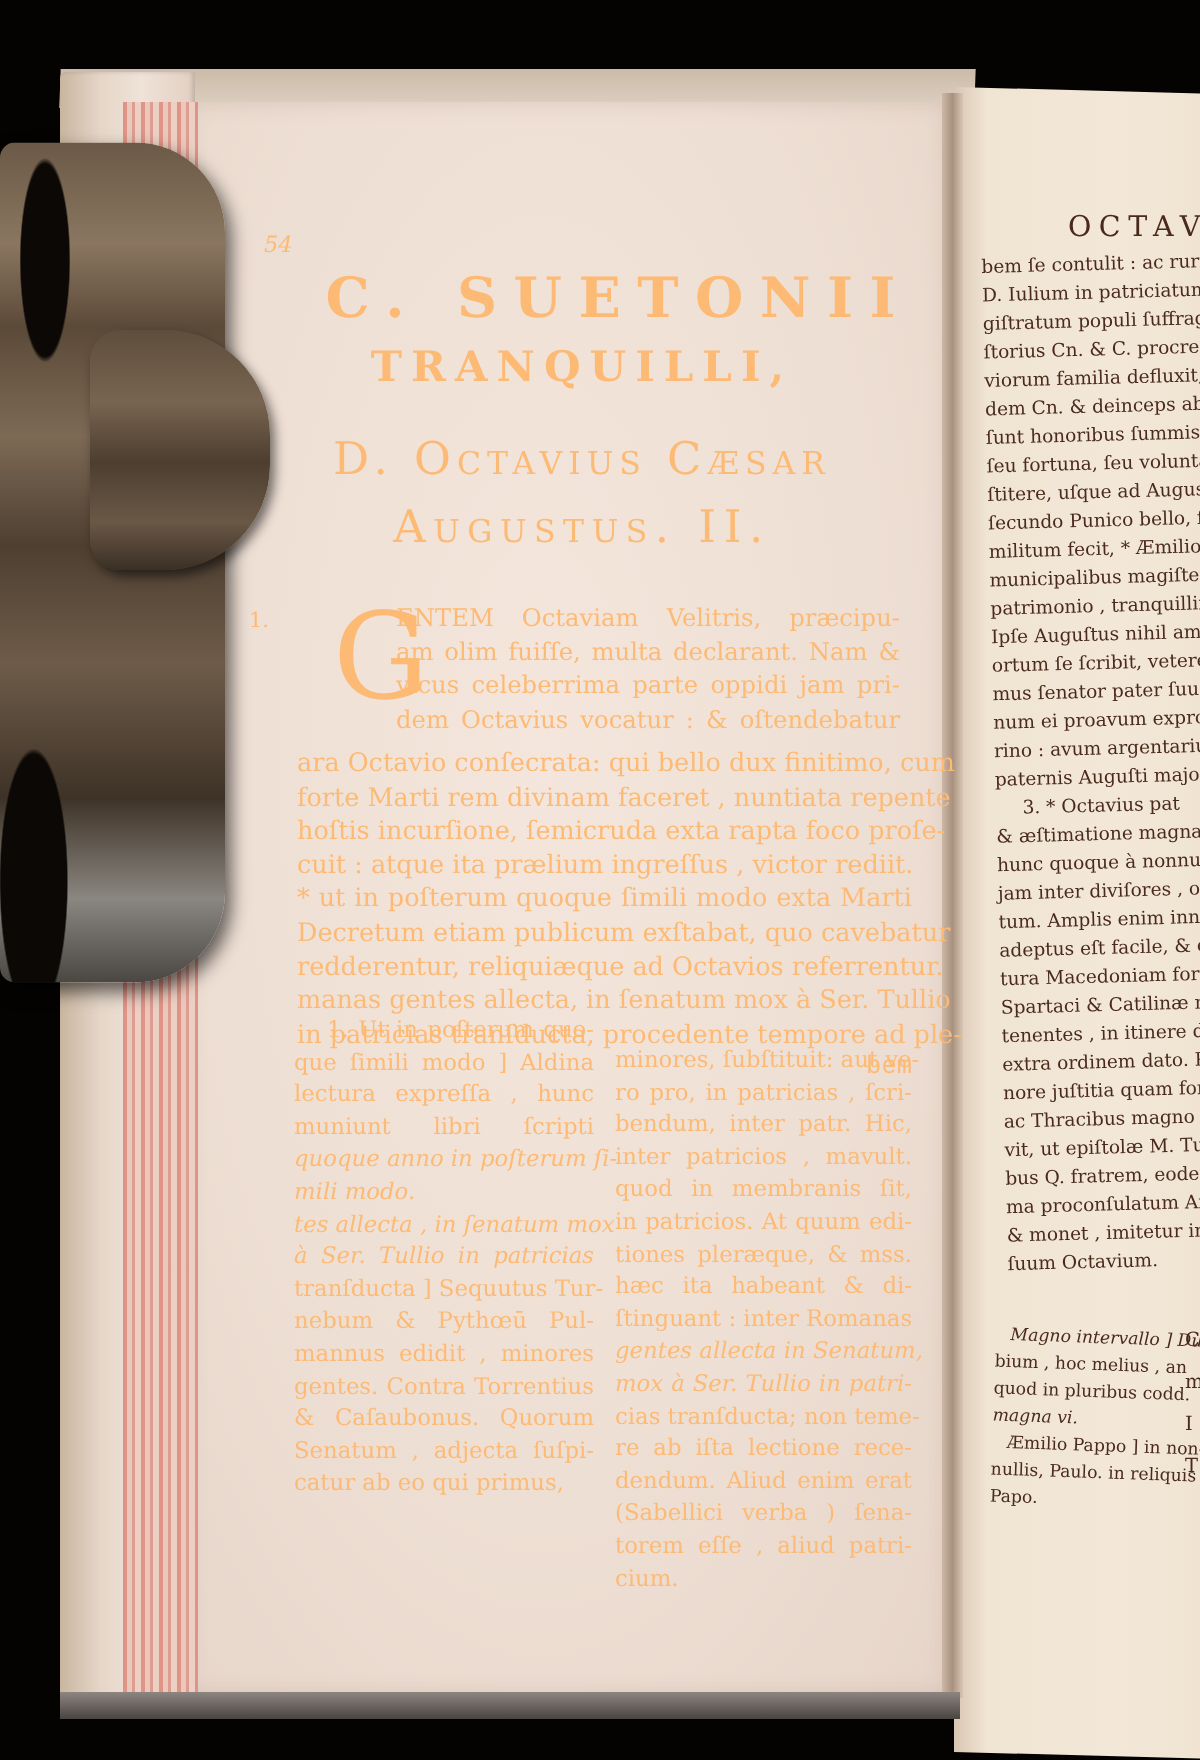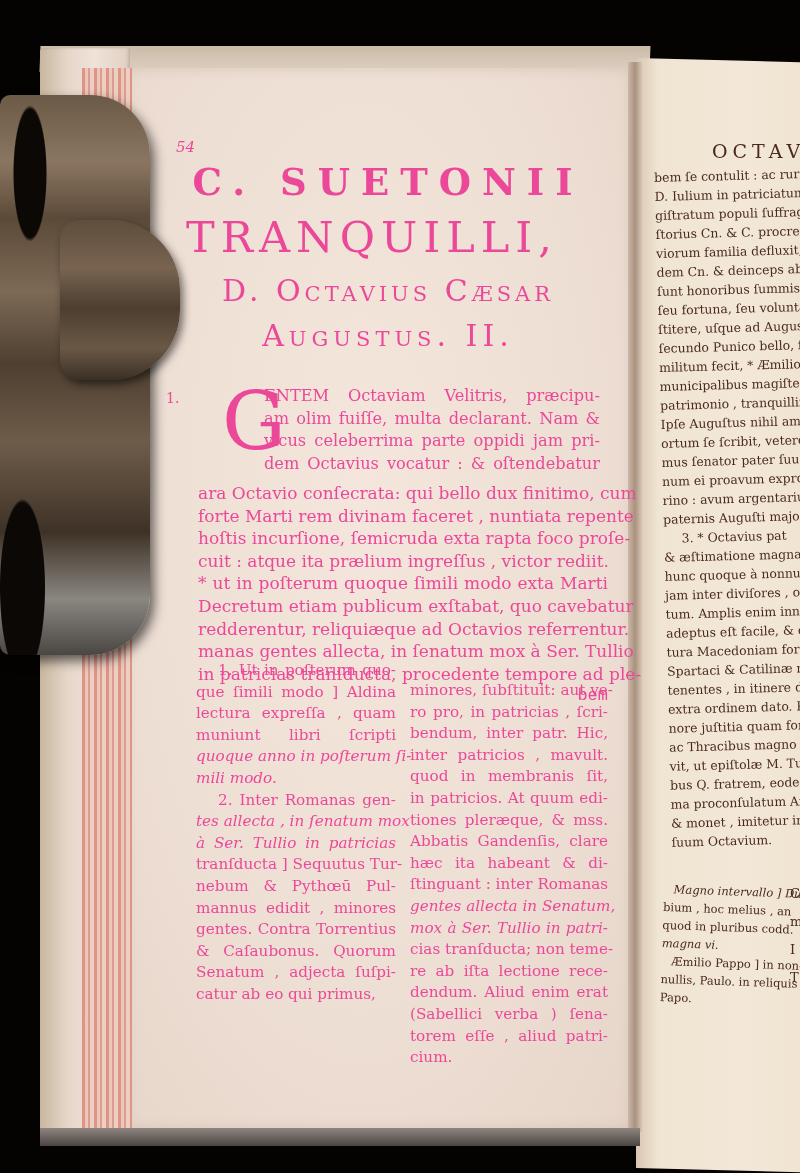--- a/index.html
+++ b/index.html
@@ -65,31 +65,31 @@
     box-shadow: 4px 6px 12px rgba(0,0,0,0.6);
   }
   .clasp-knuckle {
     left: 60px; top: 220px; width: 120px; height: 160px;
     border-radius: 20px 70px 70px 20px;
     background: linear-gradient(180deg, #5f4e3d 0%, #786450 30%, #4d3e30 55%, #6a5846 80%, #3a2f25 100%);
     box-shadow: 3px 4px 8px rgba(0,0,0,0.55);
   }
 
   
-  .ink { color: #ec4899; }
+  .ink { color: #fdba74; margin-top: 16px; }
   .page-number {
     left: 176px; top: 138px; font-size: 15px; font-style: italic;
   }
   .title-1 {
-    left: 168px; top: 160px; width: 440px; text-align: center;
+    left: 168px; top: 160px; width: 440px; text-align: right;
     font-size: 37px; letter-spacing: 11px; font-weight: bold;
   }
   .title-2 {
-    left: 152px; top: 212px; width: 440px; text-align: center;
-    font-size: 43px; letter-spacing: 6px; font-weight: normal;
+    left: 168px; top: 212px; width: 440px; text-align: center;
+    font-size: 28px; letter-spacing: 6px; font-weight: bold;
   }
   .title-3 {
     left: 168px; top: 273px; width: 440px; text-align: center;
     font-size: 30px; letter-spacing: 4px; font-variant: small-caps;
   }
   .title-4 {
     left: 168px; top: 318px; width: 440px; text-align: center;
     font-size: 30px; letter-spacing: 5px; font-variant: small-caps;
   }
   .drop-cap {
@@ -176,45 +176,43 @@
   <span class="line">Decretum etiam publicum exſtabat, quo cavebatur</span>
   <span class="line">redderentur, reliquiæque ad Octavios referrentur.</span>
   <span class="line">manas gentes allecta, in ſenatum mox à Ser. Tullio</span>
   <span class="line">in patricias tranſducta, procedente tempore ad ple-</span>
   <span class="line right">bem</span>
 </div>
 
 <div class="abs ink notes-col notes-left">
   <span class="line indent">1. Ut in poſterum quo-</span>
   <span class="line">que ſimili modo ] Aldina</span>
-  <span class="line">lectura expreſſa , quam</span>
+  <span class="line">lectura expreſſa , hunc</span>
   <span class="line">muniunt libri ſcripti</span>
   <span class="line it">quoque anno in poſterum ſi-</span>
   <span class="line it last">mili modo.</span>
-  <span class="line indent">2. Inter Romanas gen-</span>
   <span class="line it">tes allecta , in ſenatum mox</span>
   <span class="line it">à Ser. Tullio in patricias</span>
   <span class="line">tranſducta ] Sequutus Tur-</span>
   <span class="line">nebum &amp; Pythœū Pul-</span>
   <span class="line">mannus edidit , minores</span>
   <span class="line">gentes. Contra Torrentius</span>
   <span class="line">&amp; Caſaubonus. Quorum</span>
   <span class="line">Senatum , adjecta ſuſpi-</span>
   <span class="line last">catur ab eo qui primus,</span>
 </div>
 
 <div class="abs ink notes-col notes-right">
   <span class="line">minores, ſubſtituit: aut ve-</span>
   <span class="line">ro pro, in patricias , ſcri-</span>
   <span class="line">bendum, inter patr. Hic,</span>
   <span class="line">inter patricios , mavult.</span>
   <span class="line">quod in membranis ſit,</span>
   <span class="line">in patricios. At quum edi-</span>
   <span class="line">tiones pleræque, &amp; mss.</span>
-  <span class="line">Abbatis Gandenſis, clare</span>
   <span class="line">hæc ita habeant &amp; di-</span>
   <span class="line">ſtinguant : inter Romanas</span>
   <span class="line it">gentes allecta in Senatum,</span>
   <span class="line it">mox à Ser. Tullio in patri-</span>
   <span class="line">cias tranſducta; non teme-</span>
   <span class="line">re ab iſta lectione rece-</span>
   <span class="line">dendum. Aliud enim erat</span>
   <span class="line">(Sabellici verba ) ſena-</span>
   <span class="line">torem eſſe , aliud patri-</span>
   <span class="line last">cium.</span>

